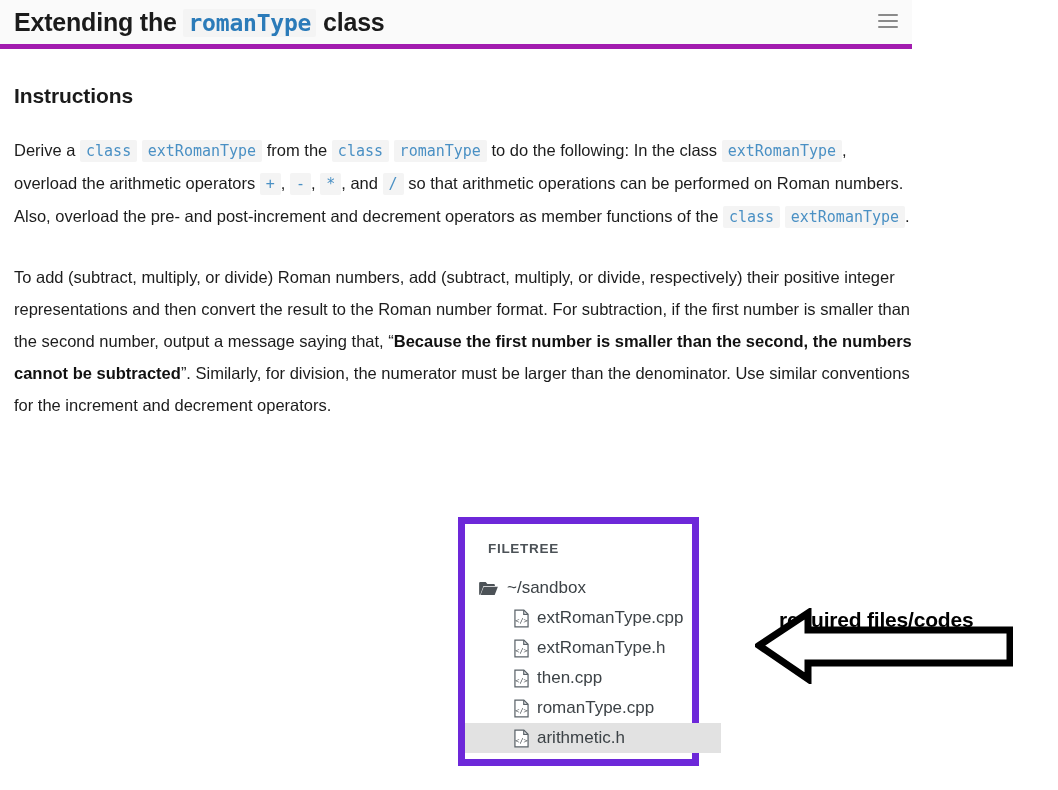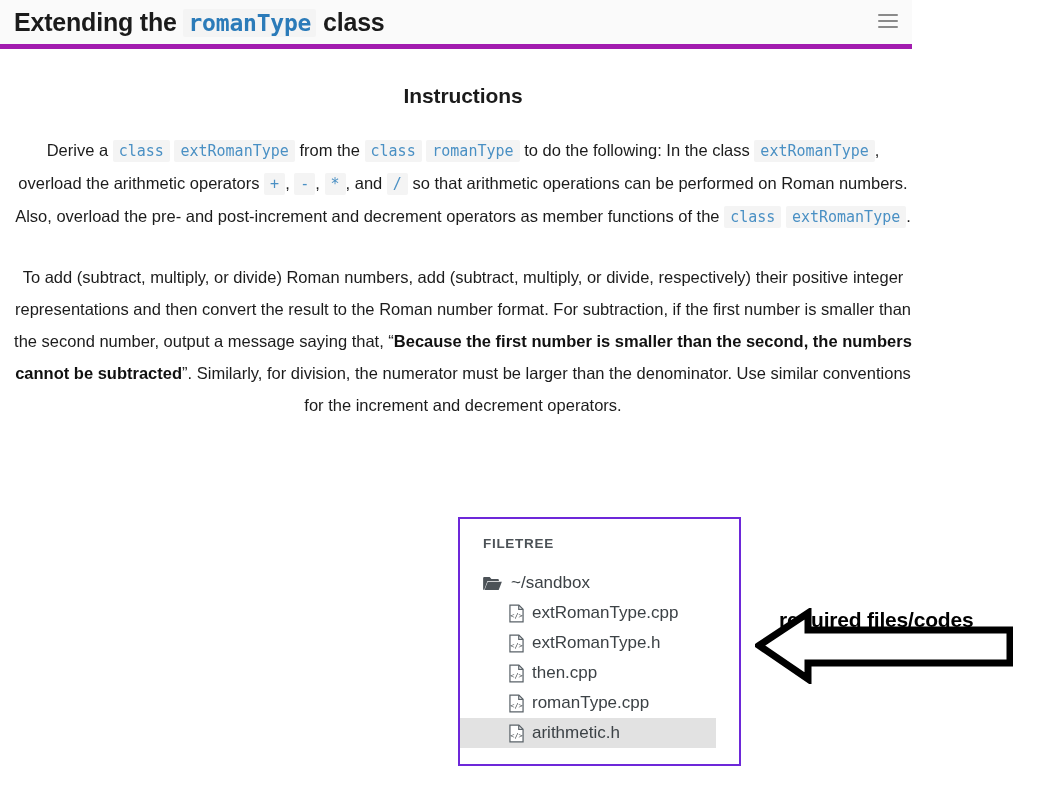--- a/index.html
+++ b/index.html
@@ -63,21 +63,20 @@
     border-radius: 1px;
   }
   .hamburger span:last-child { margin-bottom: 0; }
 
   
   .content {
     position: absolute;
     left: 14px;
     top: 84px;
     width: 898px;
-    text-align: center;
   }
   h2.section-title {
     font-size: 21px;
     font-weight: bold;
     margin: 0 0 26px 0;
     color: #1b1b1b;
     letter-spacing: -0.1px;
   }
   p.para {
     font-size: 16.5px;
@@ -98,23 +97,23 @@
   strong.bold-quote {
     font-weight: bold;
     color: #111111;
   }
 
   
   .filetree-box {
     position: absolute;
     left: 458px;
     top: 517px;
-    width: 283px;
+    width: 241px;
     height: 249px;
-    border: 2px solid #6d28d9;
+    border: 7px solid #6d28d9;
     box-sizing: border-box;
     background: #ffffff;
   }
   .filetree-label {
     position: absolute;
     left: 23px;
     top: 17px;
     font-size: 13.5px;
     font-weight: bold;
     letter-spacing: 0.7px;
@@ -127,21 +126,21 @@
     width: 100%;
   }
   .tree-row {
     display: flex;
     align-items: center;
     height: 30px;
     font-size: 17px;
     color: #3c4246;
     box-sizing: border-box;
   }
-  .tree-row.folder { padding-left: 23px; align-items: center; }
+  .tree-row.folder { padding-left: 14px; align-items: center; }
   .tree-row.file { padding-left: 49px; }
   .tree-row.selected {
     background: #e2e2e2;
     width: 256px;
   }
   .row-label { white-space: nowrap; }
   .folder-icon {
     width: 19px;
     height: 15px;
     margin-right: 9px;

